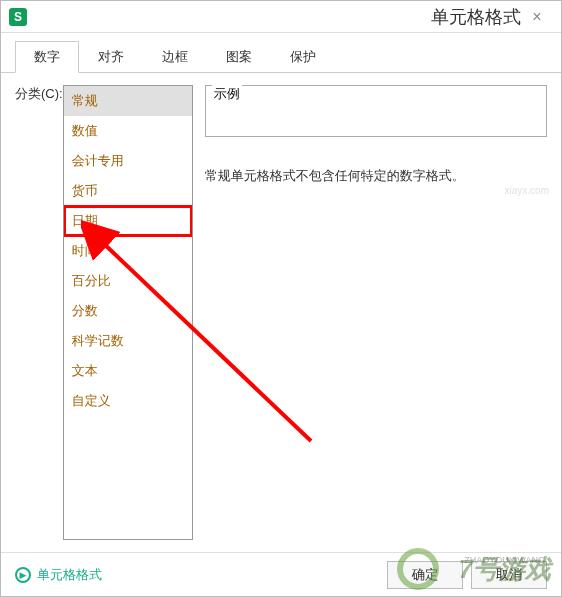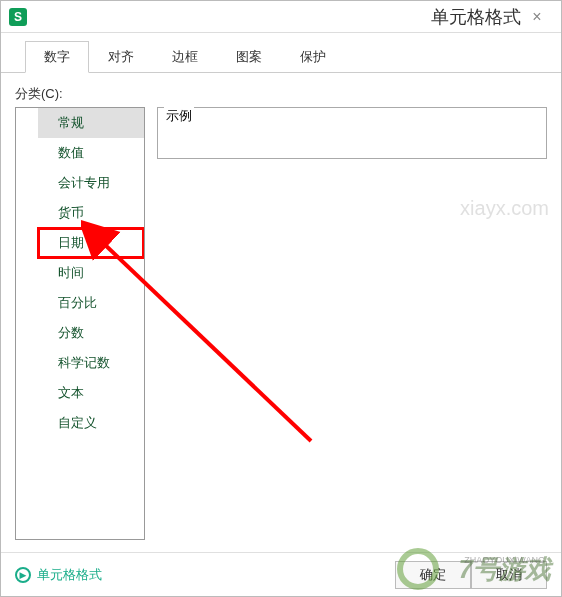--- a/index.html
+++ b/index.html
@@ -54,57 +54,55 @@
       height: 26px;
       display: flex;
       align-items: center;
       justify-content: center;
       color: #888;
       cursor: pointer;
       font-size: 16px;
     }
     .tabs {
       display: flex;
-      padding: 8px 14px 0 24px;
+      padding: 8px 14px 0 14px;
       border-bottom: 1px solid #ccc;
     }
     .tab {
       padding: 6px 18px;
       cursor: pointer;
       color: #333;
       border: 1px solid transparent;
       border-bottom: none;
       position: relative;
     }
     .tab.active {
       border: 1px solid #ccc;
       border-bottom: 1px solid #fff;
       background: #fff;
       margin-bottom: -1px;
     }
     .content {
       flex: 1;
       padding: 12px 14px;
       display: flex;
-      flex-direction: column;
       overflow: hidden;
     }
     .label { margin-bottom: 4px; color: #333; }
     .body-row { display: flex; gap: 12px; flex: 1; overflow: hidden; }
     .category-list {
       width: 130px;
       border: 1px solid #999;
       background: #fff;
       overflow-y: auto;
     }
     .category-item {
-      padding: 6px 20px;
-      cursor: pointer;
-      color: #14532d;
-      margin-left: 22px;
+      padding: 6px 8px;
+      cursor: pointer;
+      color: #a16207;
     }
     .category-item.selected {
       background: #e0e0e0;
     }
     .category-item.highlight {
       outline: 3px solid #ff0000;
       outline-offset: -2px;
       position: relative;
       z-index: 2;
     }
@@ -136,40 +134,40 @@
       color: #1aad8a;
       display: flex;
       align-items: center;
       gap: 6px;
       cursor: pointer;
     }
     .tips-icon {
       width: 16px; height: 16px; border: 2px solid #1aad8a; border-radius: 50%;
       display: flex; align-items: center; justify-content: center; font-size: 9px;
     }
-    .footer-buttons { display: flex; }
+    .footer-buttons { display: flex; gap: 8px; }
     .btn {
       min-width: 76px;
       height: 28px;
       border: 1px solid #bbb;
       background: #f7f7f7;
       cursor: pointer;
       color: #333;
       padding: 0 12px;
     }
     .arrow-overlay {
       position: absolute;
       pointer-events: none;
       z-index: 10;
     }
     .watermark1 {
       position: absolute;
-      right: 12px; top: 196px;
+      right: 12px; top: 184px;
       color: rgba(130,130,130,0.25);
-      font-size: 20px;
+      font-size: 10px;
       pointer-events: none;
     }
     .watermark2 {
       position: absolute;
       right: 10px; bottom: 6px;
       pointer-events: none;
       font-size: 26px;
       color: rgba(80,120,60,0.5);
       font-weight: 800;
       font-style: italic;
@@ -212,20 +210,21 @@
           <div class="category-item">百分比</div>
           <div class="category-item">分数</div>
           <div class="category-item">科学记数</div>
           <div class="category-item">文本</div>
           <div class="category-item">自定义</div>
         </div>
       <div class="right-panel">
         <div class="example-box">
           <span class="inner-label">示例</span>
         </div>
+        <div class="desc-text">常规单元格格式不包含任何特定的数字格式。</div>
       </div>
     </div>
   </div>
 
   <div class="footer">
     <div class="tips-link">
       <span class="tips-icon">▶</span>
       <span>单元格格式</span>
     </div>
     <div class="footer-buttons">

